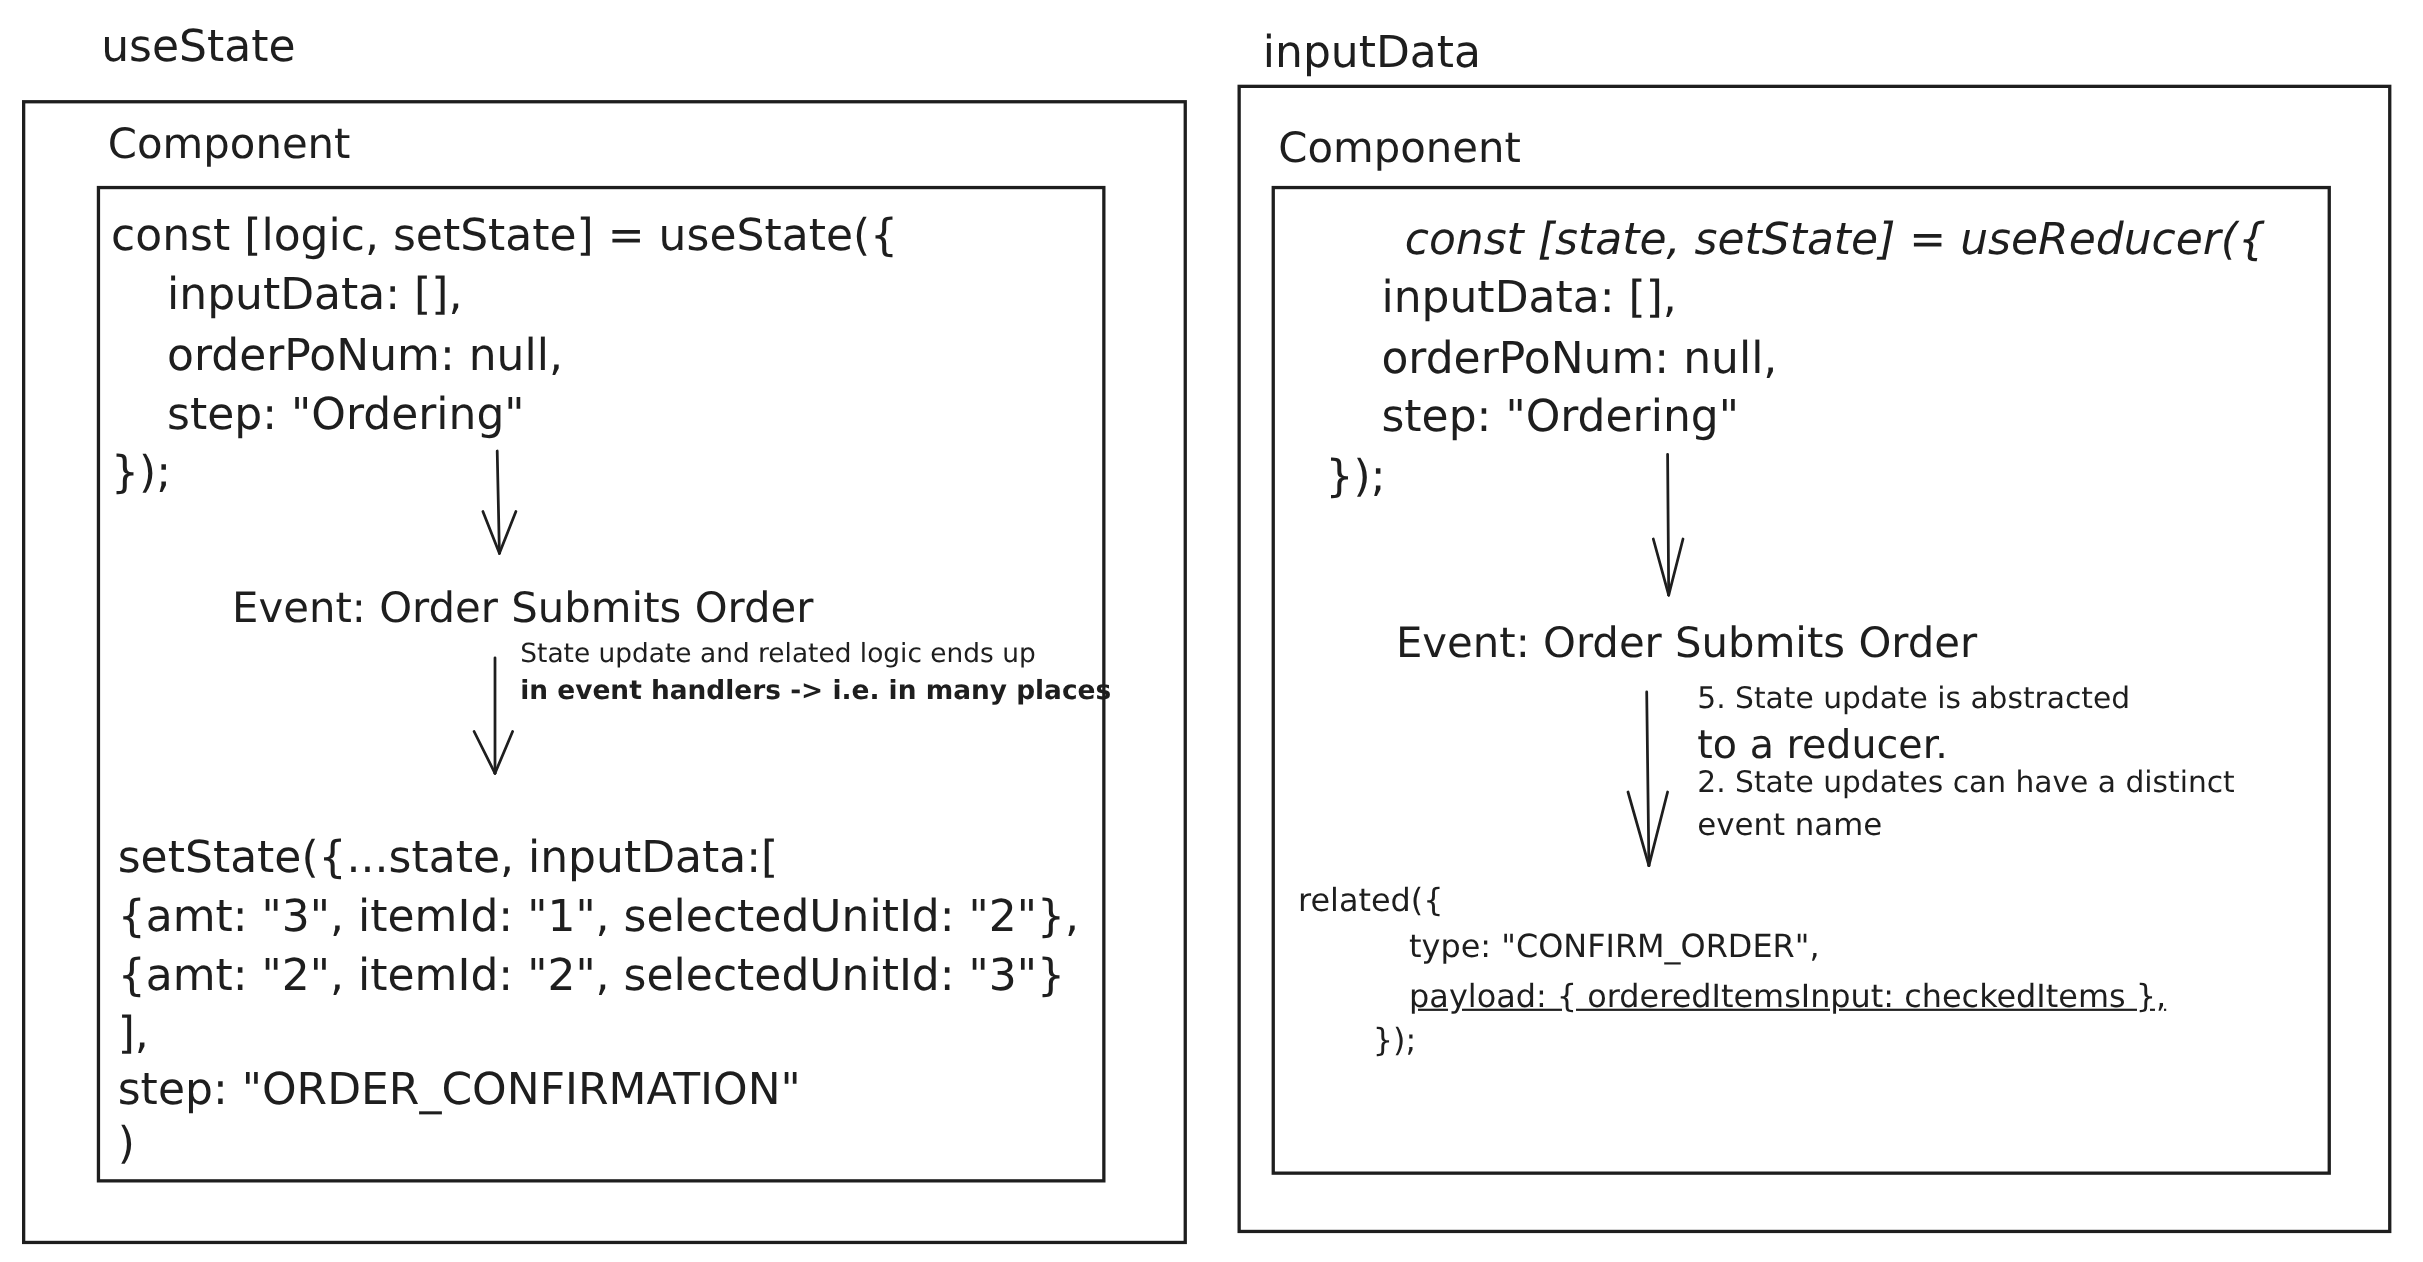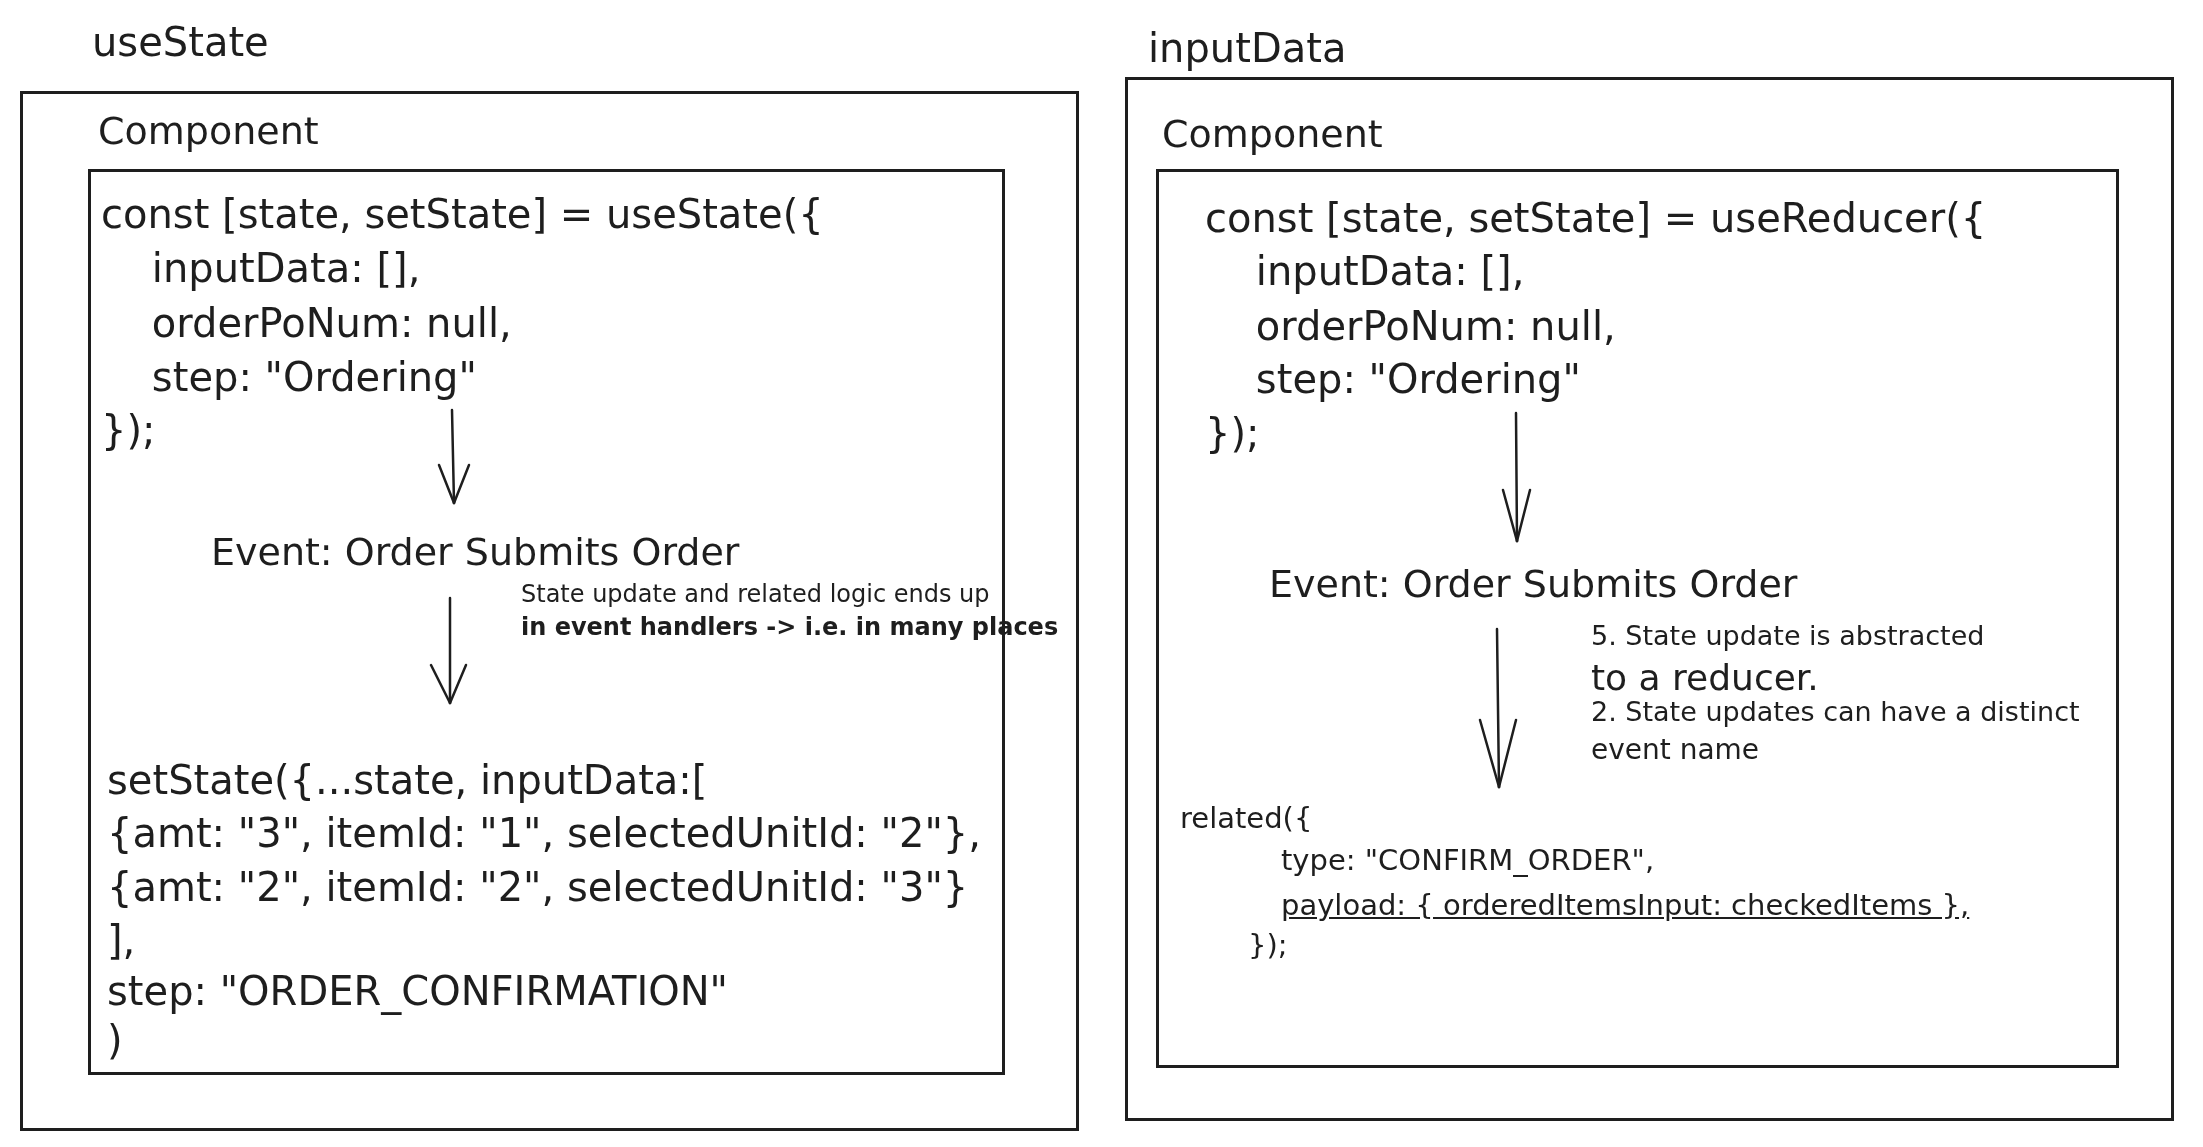--- a/index.html
+++ b/index.html
@@ -3,35 +3,35 @@
 <meta charset="utf-8">
 <style>
   html, body { margin:0; padding:0; background:#ffffff; }
   body { width:2203px; height:1147px; position:relative; overflow:hidden;
          font-family: "DejaVu Sans", sans-serif; color:#1e1e1e; }
   .abs { position:absolute; white-space:pre; line-height:1; }
   .title { font-size:40px; }
   .comp { font-size:38px; }
   .code { font-size:40px; }
   .codeR { font-size:40px; }
-  .note { font-size:24px;margin-left:48px; }
+  .note { font-size:24px; }
   .code-s { font-size:29px; }
   .event { font-size:38px; }
   .box { position:absolute; border:3px solid #1e1e1e; box-sizing:border-box; }
   svg.arrows { position:absolute; left:0; top:0; }
 </style>
 </head>
 <body>
 
 <div class="abs title" style="left:92px;top:22px;">useState</div>
 <div class="box" style="left:20px;top:91px;width:1059px;height:1040px;"></div>
 <div class="abs comp" style="left:98px;top:112px;">Component</div>
 <div class="box" style="left:88px;top:169px;width:917px;height:906px;"></div>
 
-<div class="abs code" style="left:101px;top:194px;">const [state, setState] = useState({</div>
+<div class="abs code" style="left:101px;top:194px;">const [logic, setState] = useState({</div>
 <div class="abs code" style="left:101px;top:248px;">    inputData: [],</div>
 <div class="abs code" style="left:101px;top:303px;">    orderPoNum: null,</div>
 <div class="abs code" style="left:101px;top:357px;">    step: "Ordering"</div>
 <div class="abs code" style="left:101px;top:410px;">});</div>
 
 <div class="abs event" style="left:211px;top:533px;">Event: Order Submits Order</div>
 <div class="abs note" style="left:473px;top:582px;">State update and related logic ends up</div>
 <div class="abs note" style="left:473px;top:615px;font-weight:bold;">in event handlers -&gt; i.e. in many places</div>
 
 <div class="abs code" style="left:107px;top:760px;">setState({...state, inputData:[</div>
@@ -39,21 +39,21 @@
 <div class="abs code" style="left:107px;top:867px;">{amt: "2", itemId: "2", selectedUnitId: "3"}</div>
 <div class="abs code" style="left:107px;top:920px;">],</div>
 <div class="abs code" style="left:107px;top:971px;">step: "ORDER_CONFIRMATION"</div>
 <div class="abs code" style="left:107px;top:1020px;">)</div>
 
 <div class="abs title" style="left:1148px;top:28px;">inputData</div>
 <div class="box" style="left:1125px;top:77px;width:1049px;height:1044px;"></div>
 <div class="abs comp" style="left:1162px;top:115px;">Component</div>
 <div class="box" style="left:1156px;top:169px;width:963px;height:899px;"></div>
 
-<div class="abs codeR" style="left:1205px;top:198px;">const [state, setState] = useReducer({</div>
+<div class="abs codeR" style="left:1277px;top:198px;font-style:italic;">const [state, setState] = useReducer({</div>
 <div class="abs codeR" style="left:1205px;top:251px;">    inputData: [],</div>
 <div class="abs codeR" style="left:1205px;top:306px;">    orderPoNum: null,</div>
 <div class="abs codeR" style="left:1205px;top:359px;">    step: "Ordering"</div>
 <div class="abs codeR" style="left:1205px;top:413px;">});</div>
 
 <div class="abs event" style="left:1269px;top:565px;">Event: Order Submits Order</div>
 
 <div class="abs note" style="left:1543px;top:622px;font-size:27px;">5. State update is abstracted</div>
 <div class="abs note" style="left:1543px;top:660px;font-size:36px;">to a reducer.</div>
 <div class="abs note" style="left:1543px;top:698px;font-size:27px;">2. State updates can have a distinct</div>

